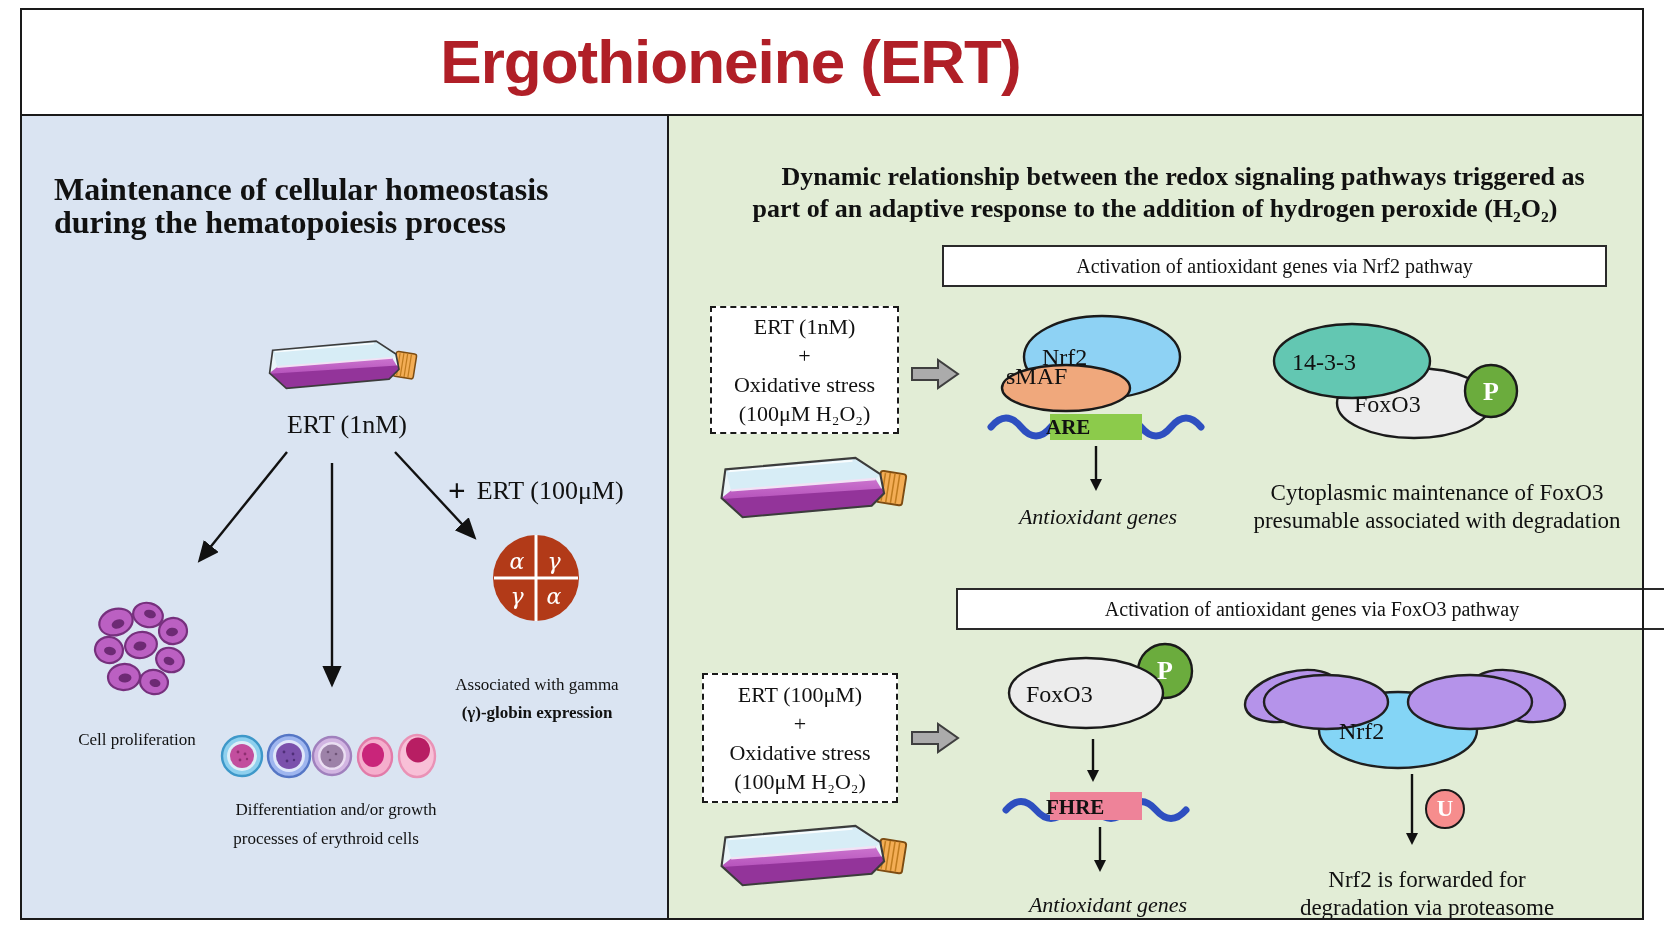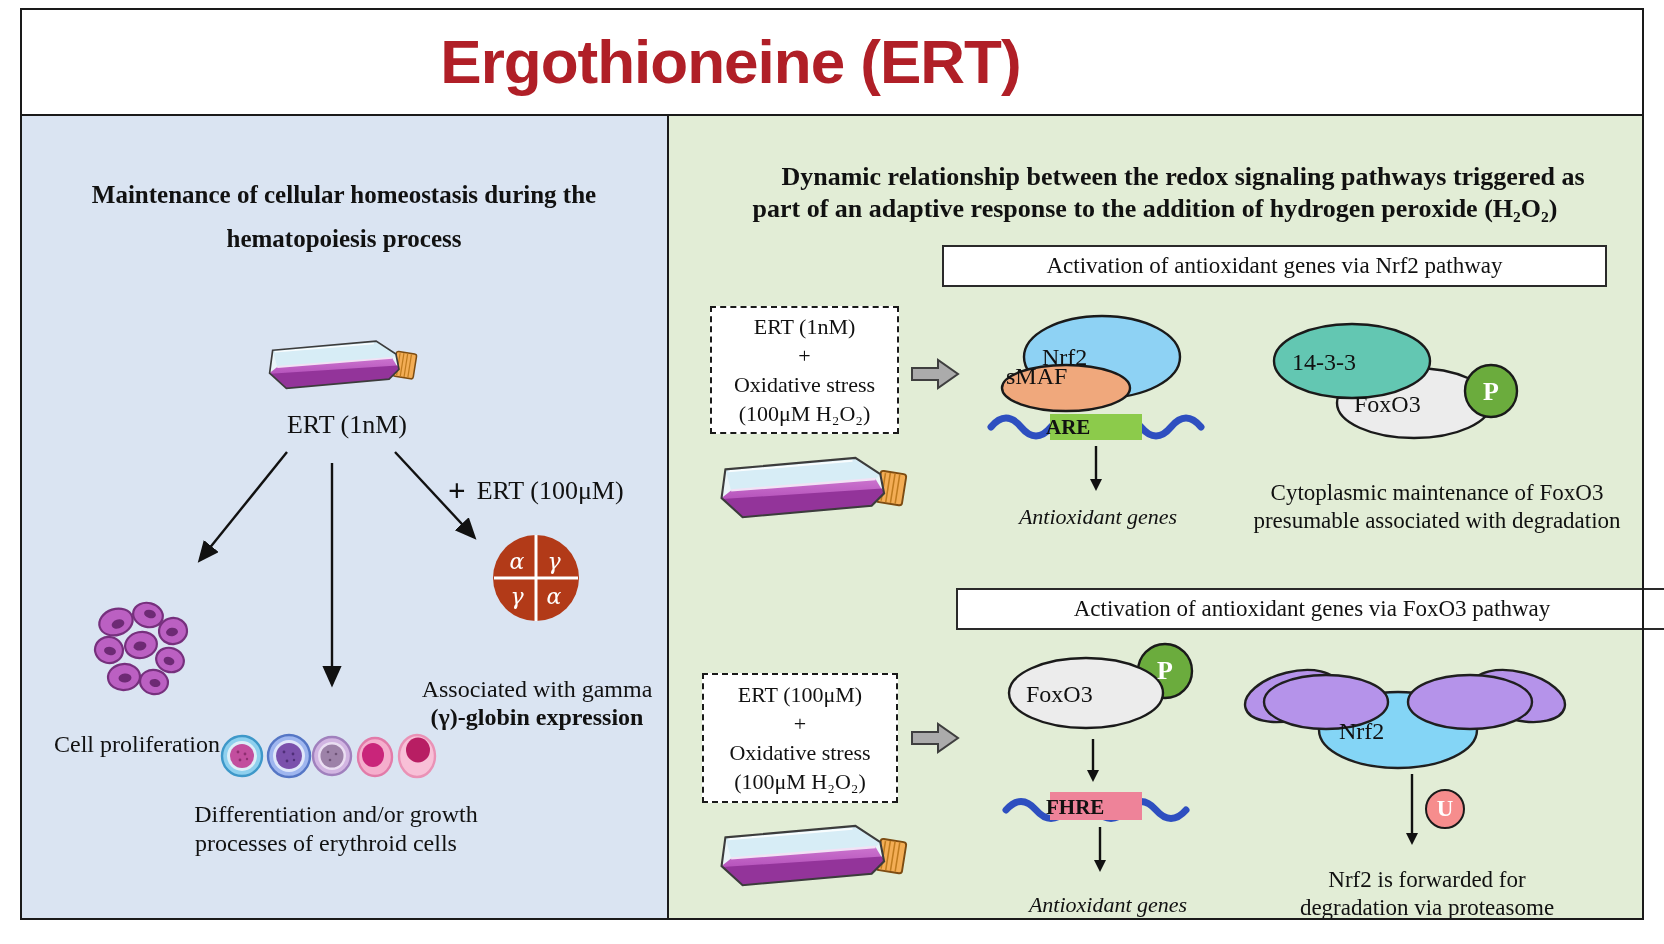--- a/index.html
+++ b/index.html
@@ -16,27 +16,27 @@
                    font-size:62px; letter-spacing:-1px; color:#b01f27; }
 
   .panel { position:absolute; top:114px; height:804px; border-top:2px solid #1a1a1a; }
   .left-panel  { left:22px;  width:645px; background:#dae4f2; }
   .right-panel { left:667px; width:975px; background:#e2edd6; border-left:2px solid #1a1a1a; }
 
   .abs { position:absolute; }
   .cap { position:absolute; text-align:center; line-height:1.18; }
   .nowrap { white-space:nowrap; }
   .bold { font-weight:bold; } .fs22 { font-size:22px;font-style:italic; } .fs23 { font-size:23px; }
-  .fs24 { font-size:24px; } .fs26 { font-size:26px; }
-
-  .panel-heading { position:absolute; text-align:center; font-weight:bold; font-size:25px; line-height:44px; }
+  .fs24 { font-size:17px; } .fs26 { font-size:26px; }
+
+  .panel-heading { position:absolute; font-weight:bold; font-size:32px; line-height:33px; }
   .rp-heading { position:absolute; text-align:center; font-weight:bold; font-size:26px; white-space:nowrap; }
 
   .banner { position:absolute; height:42px; background:#ffffff; border:2px solid #2a2a2a;
-            display:flex; align-items:center; justify-content:center; font-size:23px; }
+            display:flex; align-items:center; justify-content:center; font-size:20px; }
 
   .stimulus { position:absolute; background:#ffffff; border:2px dashed #1a1a1a;
               display:flex; flex-direction:column; align-items:center; justify-content:center;
               font-size:22px; line-height:29px; text-align:center; }
 
   .ell-label { position:absolute; font-size:24px; white-space:nowrap; }
   .badge-label { position:absolute; text-align:center; font-size:26px; font-weight:bold; color:#fff; white-space:nowrap; }
 
   .plus-row { position:absolute; display:flex; align-items:center; gap:11px; }
   .plus-sign { font-size:31px; font-weight:bold; line-height:1; }

